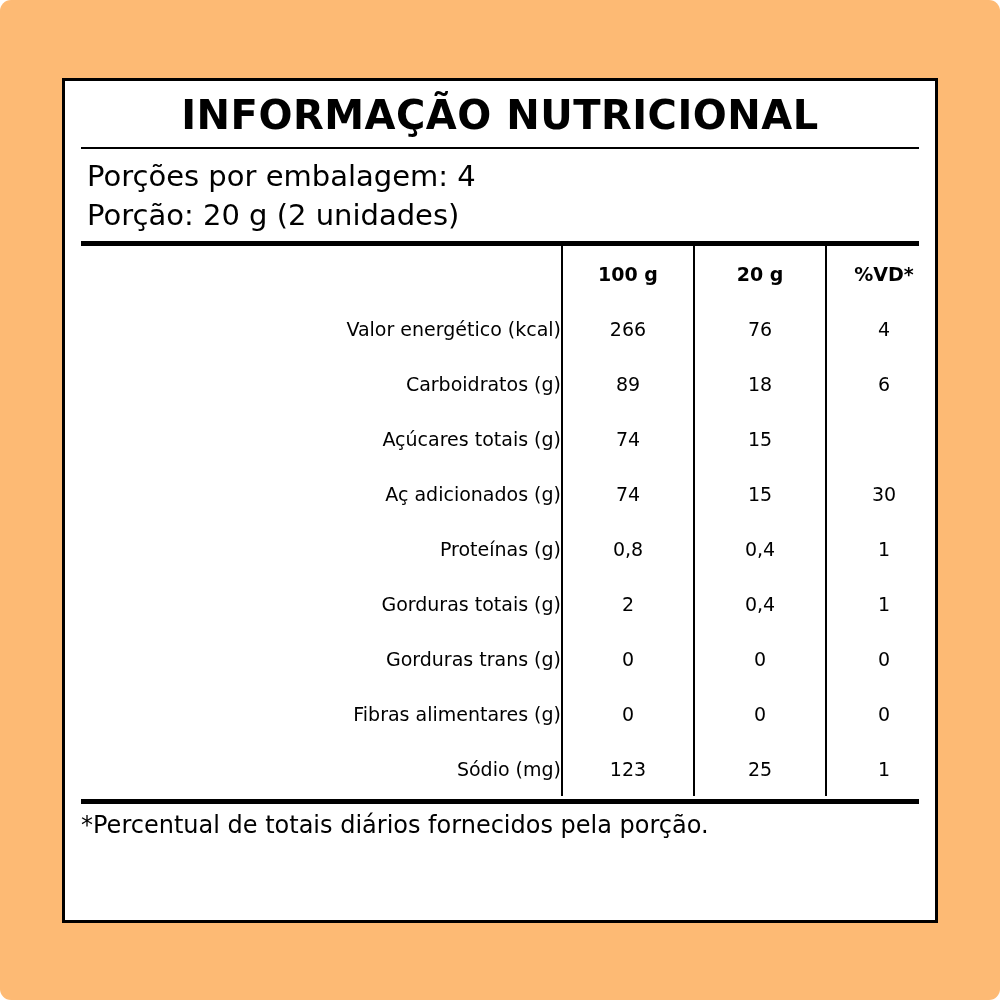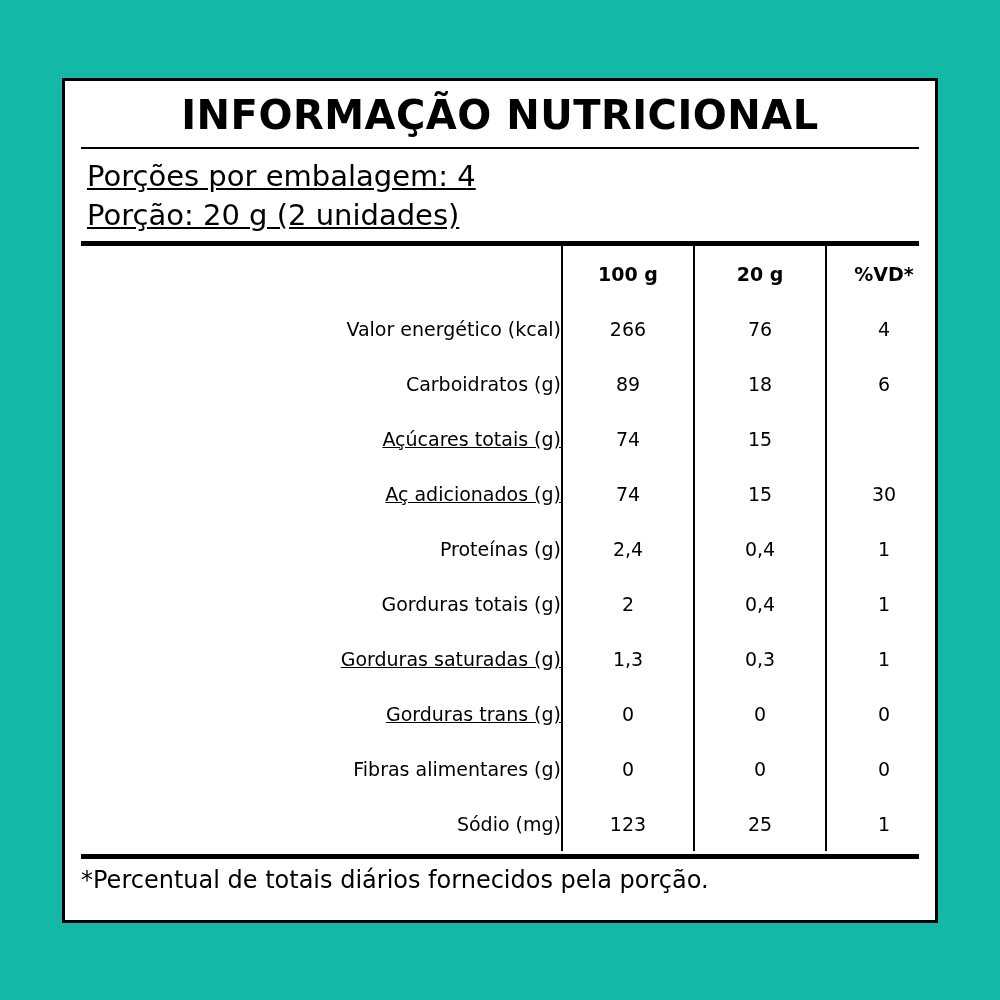--- a/index.html
+++ b/index.html
@@ -7,21 +7,22 @@
     padding: 0;
     background: #ffffff;
     width: 1000px;
     height: 1000px;
     font-family: "DejaVu Sans", sans-serif;
   }
   #root {
     width: 1000px;
     height: 1000px;
     position: relative;
-    background: #14b8a6;
+    background: #fdba74;
+    border-radius: 11px;
   }
   .panel {
     position: absolute;
     left: 62px;
     top: 78px;
     width: 876px;
     height: 845px;
     border: 3px solid #000000;
     box-sizing: border-box;
     background: #ffffff;
@@ -43,21 +44,20 @@
   .rule-thick {
     height: 5px;
     background: #000;
     margin: 0 16px;
   }
   .servings {
     padding: 8px 0 6px 22px;
     font-size: 29px;
     color: #000;
     line-height: 1.35;
-    text-decoration: underline;
   }
   table.nut {
     border-collapse: collapse;
     width: calc(100% - 32px);
     margin: 0 16px;
     table-layout: fixed;
   }
   table.nut td, table.nut th {
     border: 0;
     padding: 0;
@@ -82,21 +82,21 @@
   .row td {
     border-top: 2px solid #000;
     text-align: center;
   }
   .row td.name {
     text-align: right;
     padding-left: 14px;
     border-right: 2px solid #000;
   }
   .row td.sep { border-right: 2px solid #000; }
-  .indent { padding-left: 36px !important; text-decoration: underline; }
+  .indent { padding-left: 36px !important; }
 
   .footnote {
     padding: 7px 0 0 16px;
     font-size: 24px;
     color: #000;
   }
   .thickline-wrap { padding-top: 3px; }
 </style>
 </head>
 <body>
@@ -147,38 +147,32 @@
 
         <tr class="row">
           <td class="name col-name indent">Aç adicionados (g)</td>
           <td class="col-v sep">74</td>
           <td class="col-v sep">15</td>
           <td class="col-p">30</td>
         </tr>
 
         <tr class="row">
           <td class="name col-name">Proteínas (g)</td>
-          <td class="col-v sep">2,4</td>
+          <td class="col-v sep">0,8</td>
           <td class="col-v sep">0,4</td>
           <td class="col-p">1</td>
         </tr>
 
         <tr class="row">
           <td class="name col-name">Gorduras totais (g)</td>
           <td class="col-v sep">2</td>
           <td class="col-v sep">0,4</td>
           <td class="col-p">1</td>
         </tr>
 
-        <tr class="row">
-          <td class="name col-name indent">Gorduras saturadas (g)</td>
-          <td class="col-v sep">1,3</td>
-          <td class="col-v sep">0,3</td>
-          <td class="col-p">1</td>
-        </tr>
 
         <tr class="row">
           <td class="name col-name indent">Gorduras trans (g)</td>
           <td class="col-v sep">0</td>
           <td class="col-v sep">0</td>
           <td class="col-p">0</td>
         </tr>
 
         <tr class="row">
           <td class="name col-name">Fibras alimentares (g)</td>

